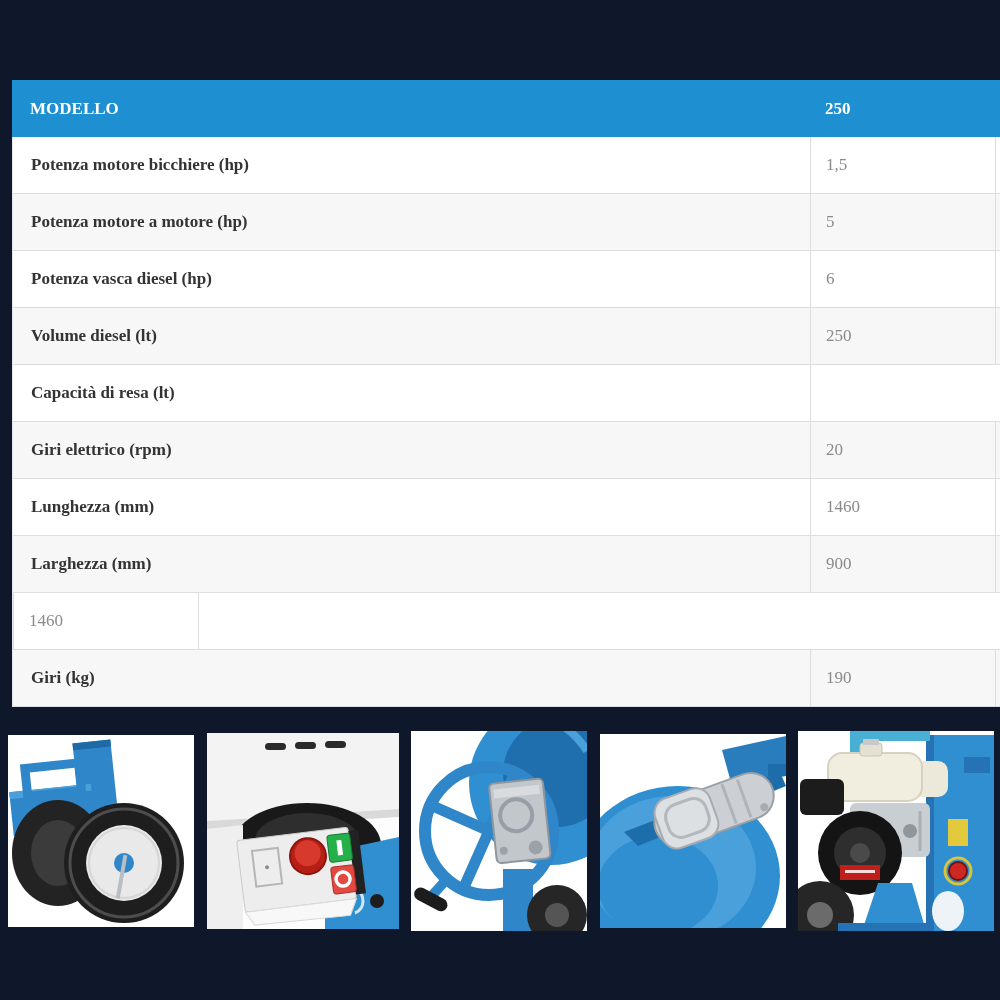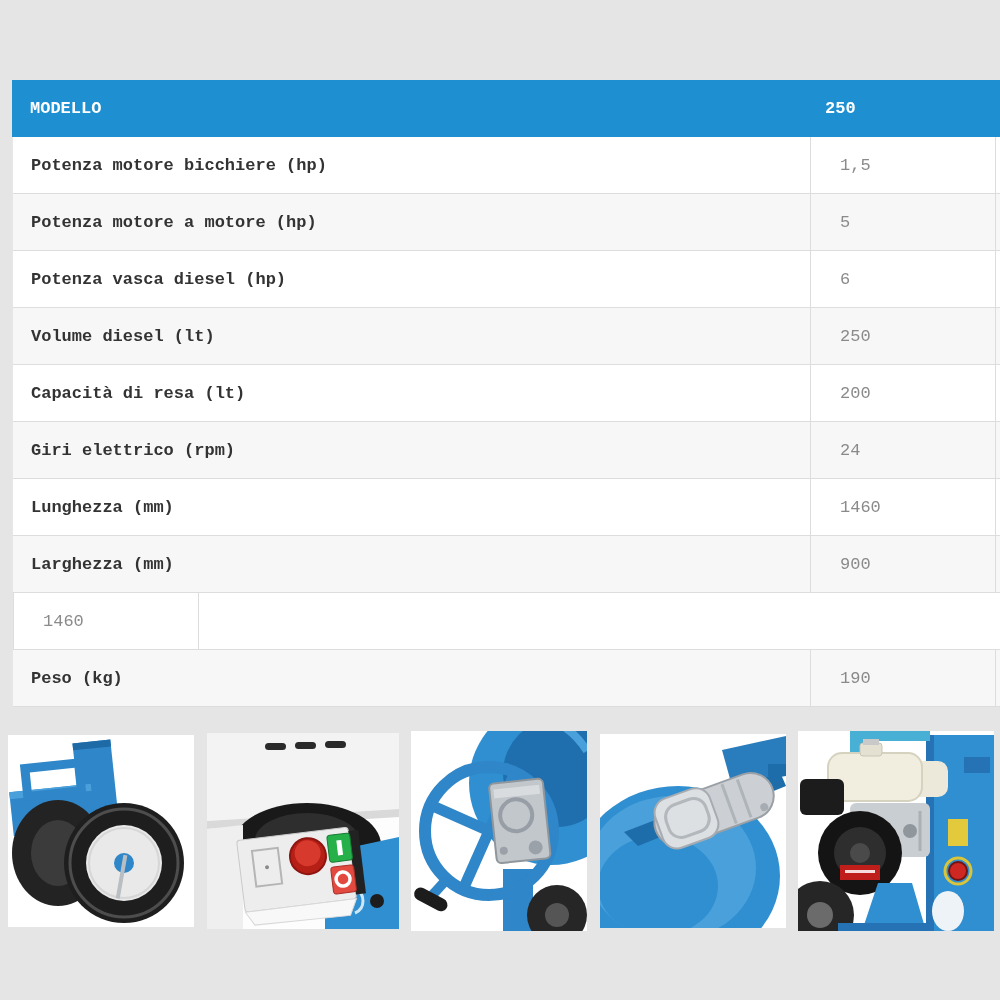--- a/index.html
+++ b/index.html
@@ -1,32 +1,32 @@
 <!DOCTYPE html>
 <html><head>
 <meta charset="utf-8">
 <style>
   html,body{margin:0;padding:0;}
   .viewport{
-    position:relative;width:1000px;height:1000px;overflow:hidden;background:#e5e5e5;
-    font-family:Liberation Mono, monospace;
+    position:relative;width:1000px;height:1000px;overflow:hidden;background:#0f172a;
+    font-family:Liberation Serif, serif;
   }
   
   .spec-table{position:absolute;left:12px;top:80px;width:1290px;}
   .thead{display:flex;height:57px;background:#1e90d2;color:#fff;font-weight:bold;font-size:17px;}
   .th{display:flex;align-items:center;box-sizing:border-box;height:100%;}
   .th-label{width:798px;padding-left:18px;}
   .th-value{width:185px;padding-left:15px;}
   .th-extra{flex:1;}
   .tbody{border-left:1px solid #e6e6e6;}
   .tr{display:flex;height:56px;font-size:17px;background:#ffffff;border-bottom:1px solid #dddddd;}
   .tr:nth-child(even){background:#f7f7f7;}
   .td{display:flex;align-items:center;box-sizing:border-box;height:100%;}
   .td-label{width:797px;padding-left:18px;font-weight:bold;color:#333333;}
-  .td-value{width:185px;padding-left:29px;color:#8a8a8a;border-left:1px solid #dddddd;}
+  .td-value{width:185px;padding-left:15px;color:#8a8a8a;border-left:1px solid #dddddd;}
   .td-extra{flex:1;border-left:1px solid #dddddd;}
   
   .gallery{position:absolute;left:8px;top:730px;width:986px;height:202px;
            display:flex;justify-content:space-between;align-items:center;}
   .gallery figure{margin:0;padding:0;line-height:0;}
 </style>
 </head>
 <body>
 
 <div class="viewport">
@@ -53,44 +53,43 @@
         <div class="td td-value">6</div>
         <div class="td td-extra"></div>
       </div>
       <div class="tr">
         <div class="td td-label">Volume diesel (lt)</div>
         <div class="td td-value">250</div>
         <div class="td td-extra"></div>
       </div>
       <div class="tr">
         <div class="td td-label">Capacità di resa (lt)</div>
-        <div class="td td-value">200</div>
         <div class="td td-extra"></div>
       </div>
       <div class="tr">
         <div class="td td-label">Giri elettrico (rpm)</div>
-        <div class="td td-value">24</div>
+        <div class="td td-value">20</div>
         <div class="td td-extra"></div>
       </div>
       <div class="tr">
         <div class="td td-label">Lunghezza (mm)</div>
         <div class="td td-value">1460</div>
         <div class="td td-extra"></div>
       </div>
       <div class="tr">
         <div class="td td-label">Larghezza (mm)</div>
         <div class="td td-value">900</div>
         <div class="td td-extra"></div>
       </div>
       <div class="tr">
         <div class="td td-value">1460</div>
         <div class="td td-extra"></div>
       </div>
       <div class="tr">
-        <div class="td td-label">Peso (kg)</div>
+        <div class="td td-label">Giri (kg)</div>
         <div class="td td-value">190</div>
         <div class="td td-extra"></div>
       </div>
     </div>
   </div>
 
   <div class="gallery">
 
     <figure>
       <svg width="186" height="192" viewBox="0 0 186 192">

